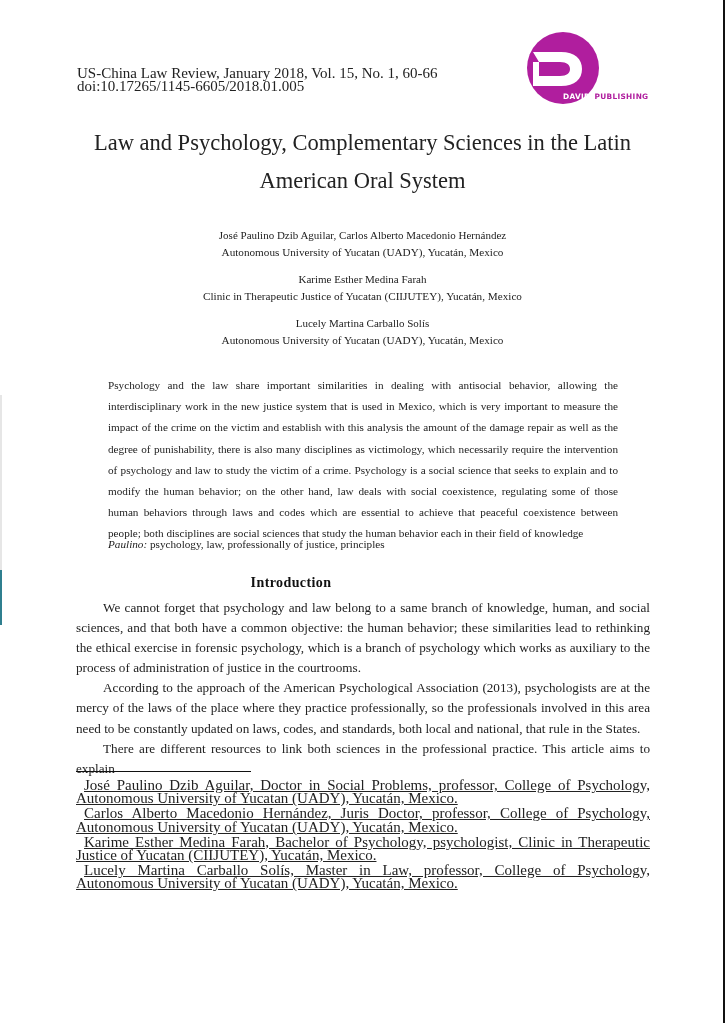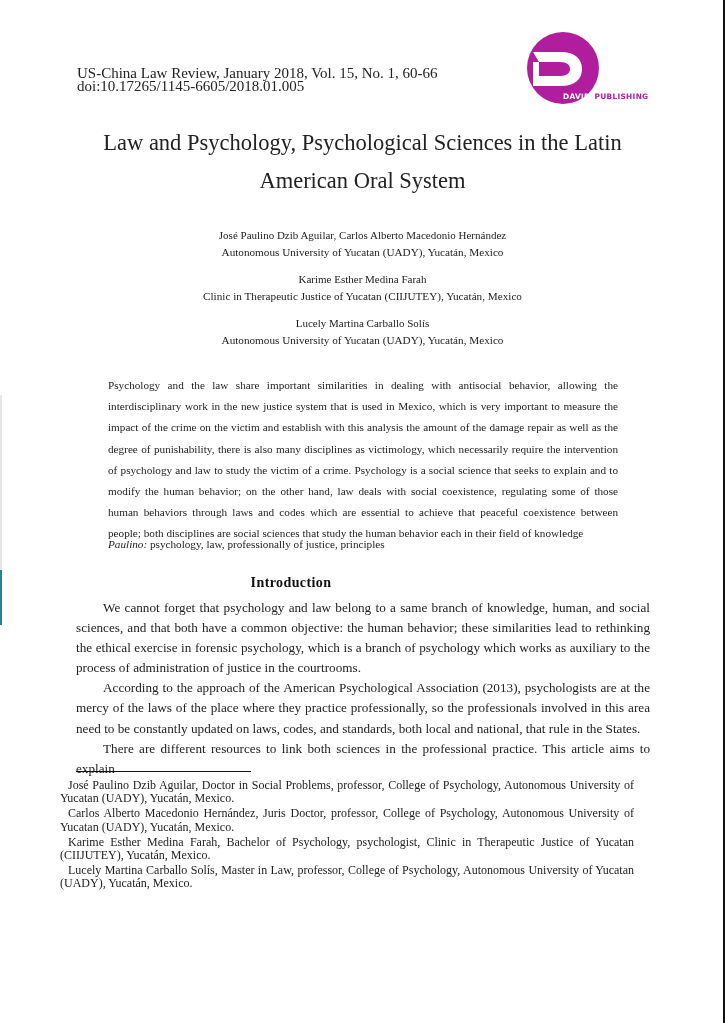--- a/index.html
+++ b/index.html
@@ -35,21 +35,21 @@
     }
     .keywords { position: absolute; left: 108px; top: 538px; font-size: 11.2px; color: #222; white-space: nowrap; }
     .keywords .kw-label { font-style: italic; }
 
     .section-heading { position: absolute; left: 0; width: 582px; top: 575px; text-align: center; font-weight: bold; font-size: 14px; letter-spacing: 0.4px; color: #111; }
 
     .body-text { position: absolute; left: 76px; width: 574px; top: 598px; font-size: 13.2px; line-height: 20.1px; text-align: justify; color: #222; }
     .body-text p { margin: 0; text-indent: 27px; }
 
     .fn-rule { position: absolute; left: 76px; top: 771px; width: 175px; height: 1px; background: #111; }
-    .footnotes { position: absolute; left: 60px; width: 574px; top: 779px; font-size: 12px; line-height: 13.4px; text-align: justify; color: #222; }
+    .footnotes { position: absolute; left: 76px; width: 574px; top: 779px; font-size: 15px; line-height: 13.4px; text-align: justify; color: #222; text-decoration: underline; }
     .footnotes p { margin: 0 0 1.5px 0; text-indent: 8px; }
   </style>
 </head>
 <body>
 
 <div class="edge-right"></div>
 <div class="edge-left"></div>
 <div class="edge-left-accent"></div>
 
 <div class="journal-info">
@@ -62,21 +62,21 @@
   <svg style="position:absolute;left:0;top:0" width="72" height="72" viewBox="0 0 72 72">
     <path d="M6 20 H34 C48 20 55 27 55 37 C55 47 48 54 34 54 H12 V44 H33 C40 44 43 41 43 37 C43 33 40 30 33 30 H12 Z" fill="#ffffff"></path>
     <rect x="6" y="30" width="6" height="24" fill="#ffffff"></rect>
   </svg>
   <div class="logo-text">
     <span class="w">DAVID</span><span class="p">PUBLISHING</span>
   </div>
 </div>
 
 <div class="title">
-  <div>Law and Psychology, Psychological Sciences in the Latin</div>
+  <div>Law and Psychology, Complementary Sciences in the Latin</div>
   <div>American Oral System</div>
 </div>
 
 <div class="authors">
   <div>
     <div class="author-name">José Paulino Dzib Aguilar, Carlos Alberto Macedonio Hernández</div>
     <div class="affil">Autonomous University of Yucatan (UADY), Yucatán, Mexico</div>
   </div>
   <div>
     <div class="author-name">Karime Esther Medina Farah</div>

